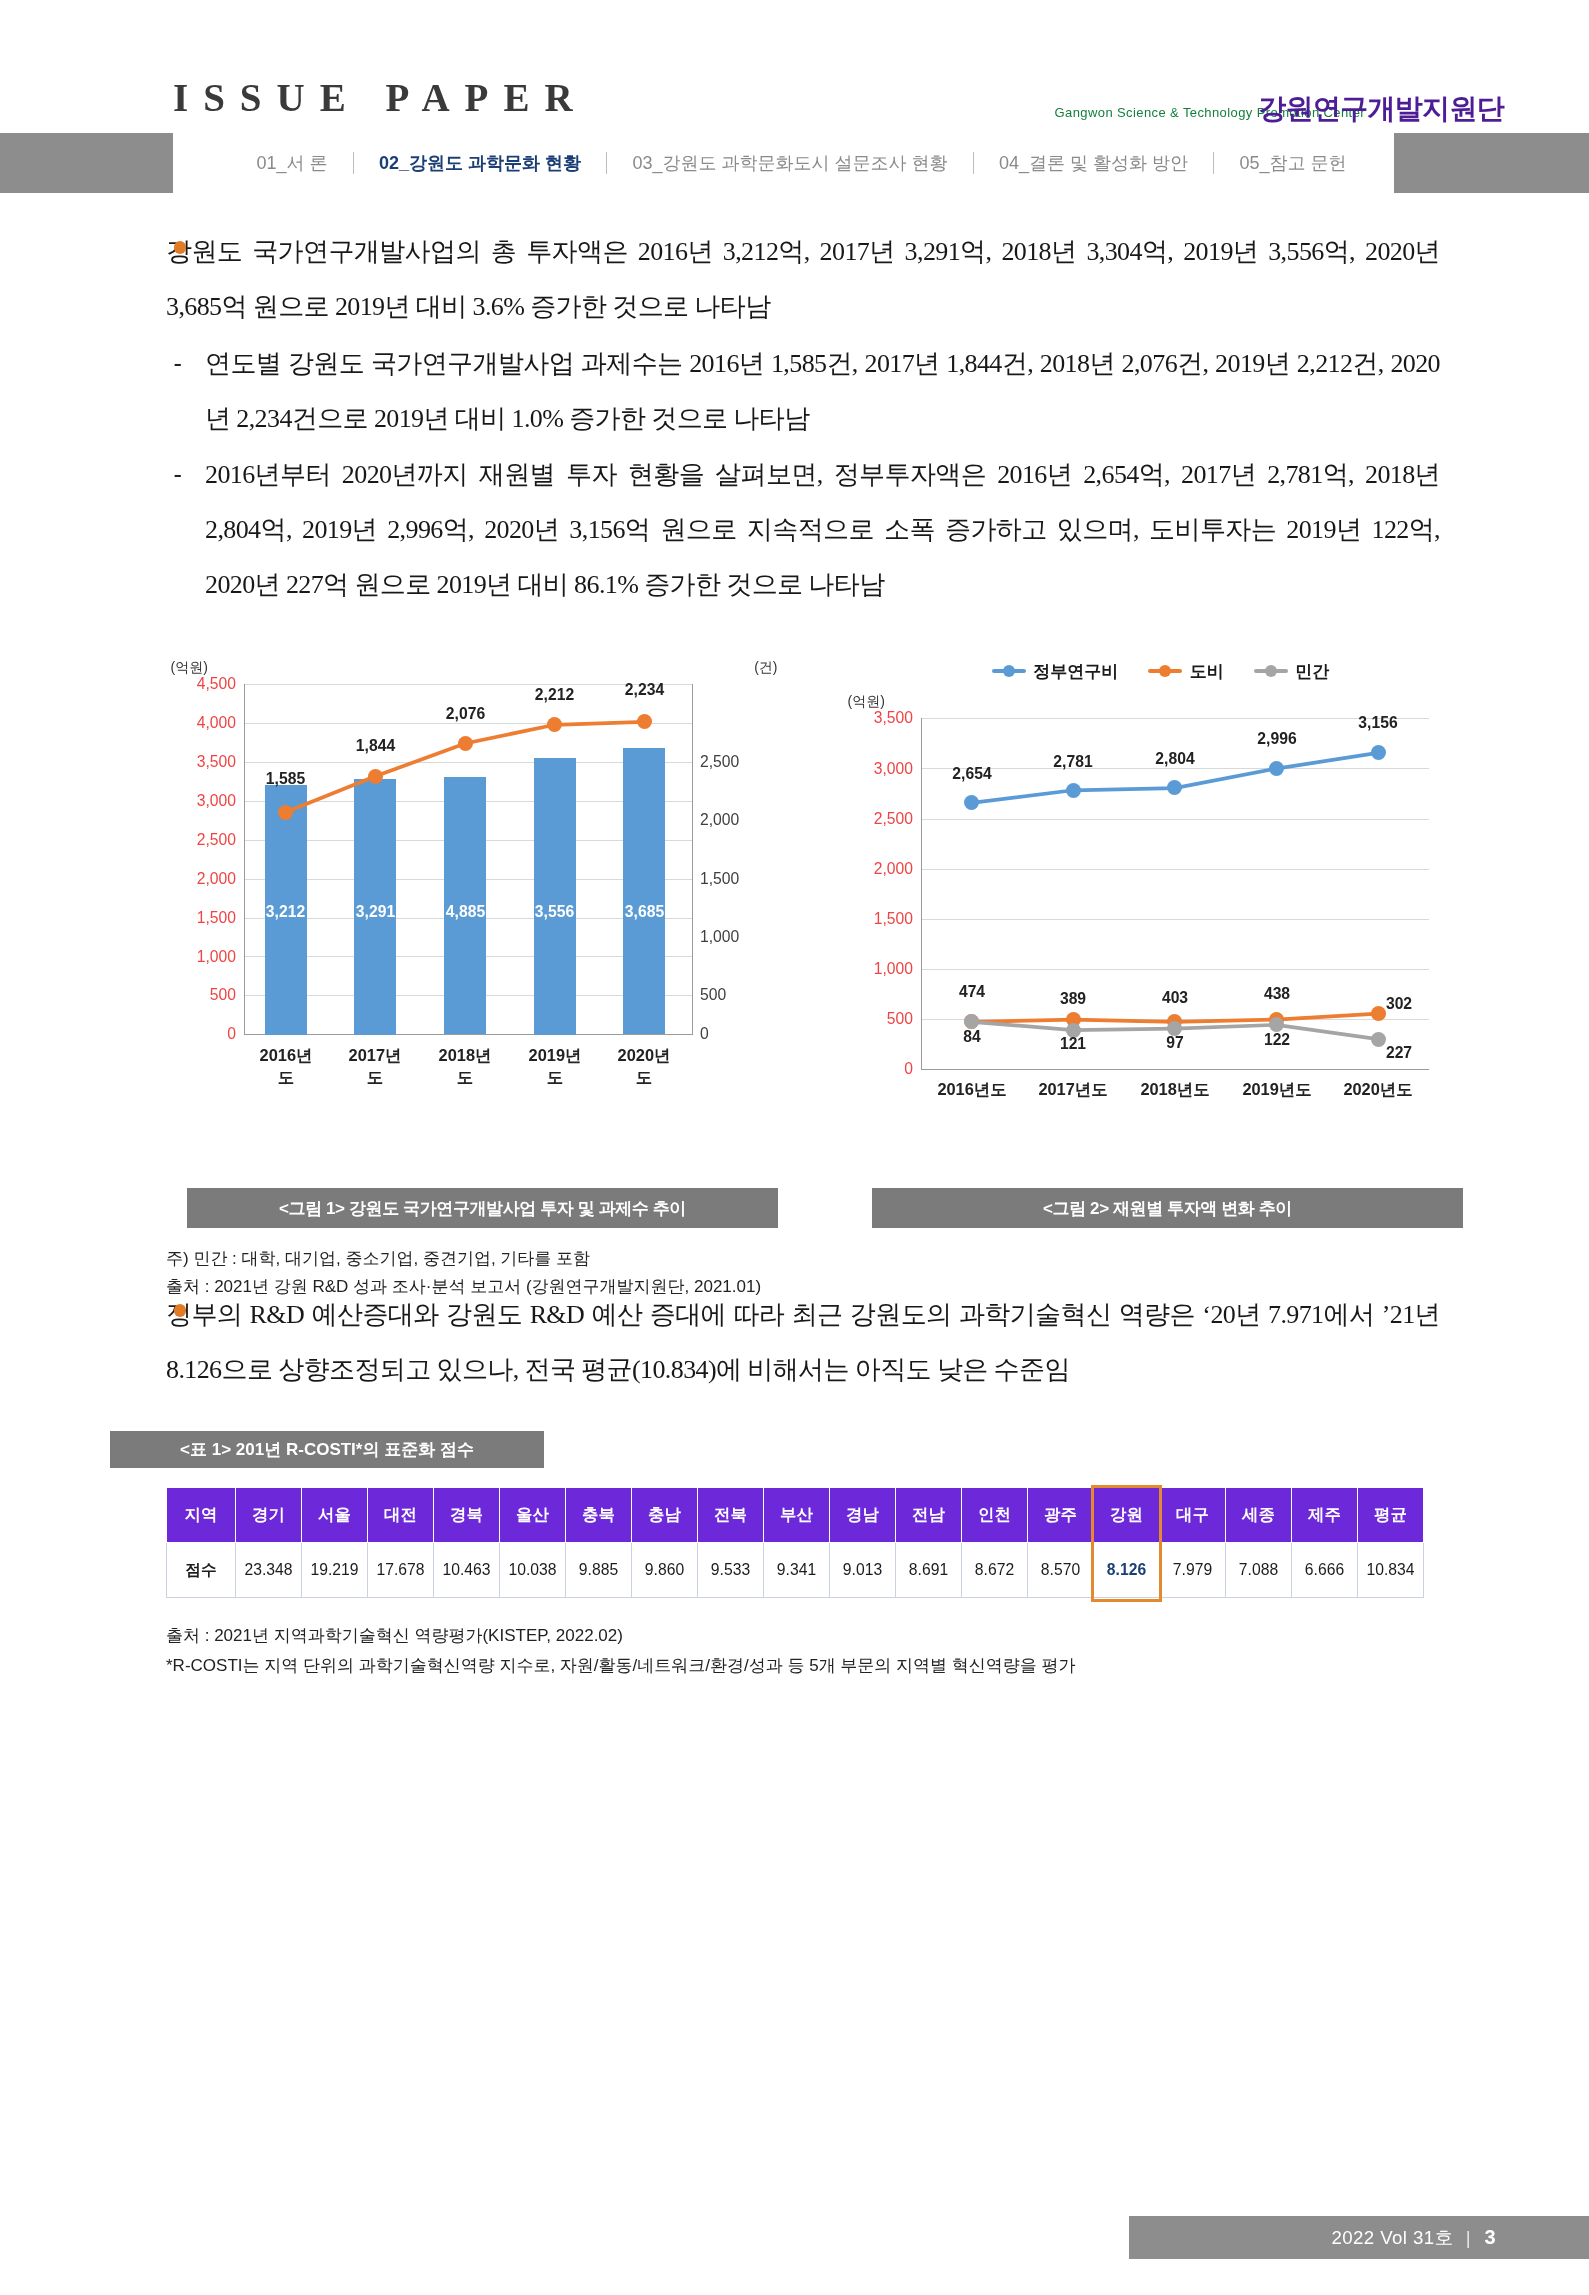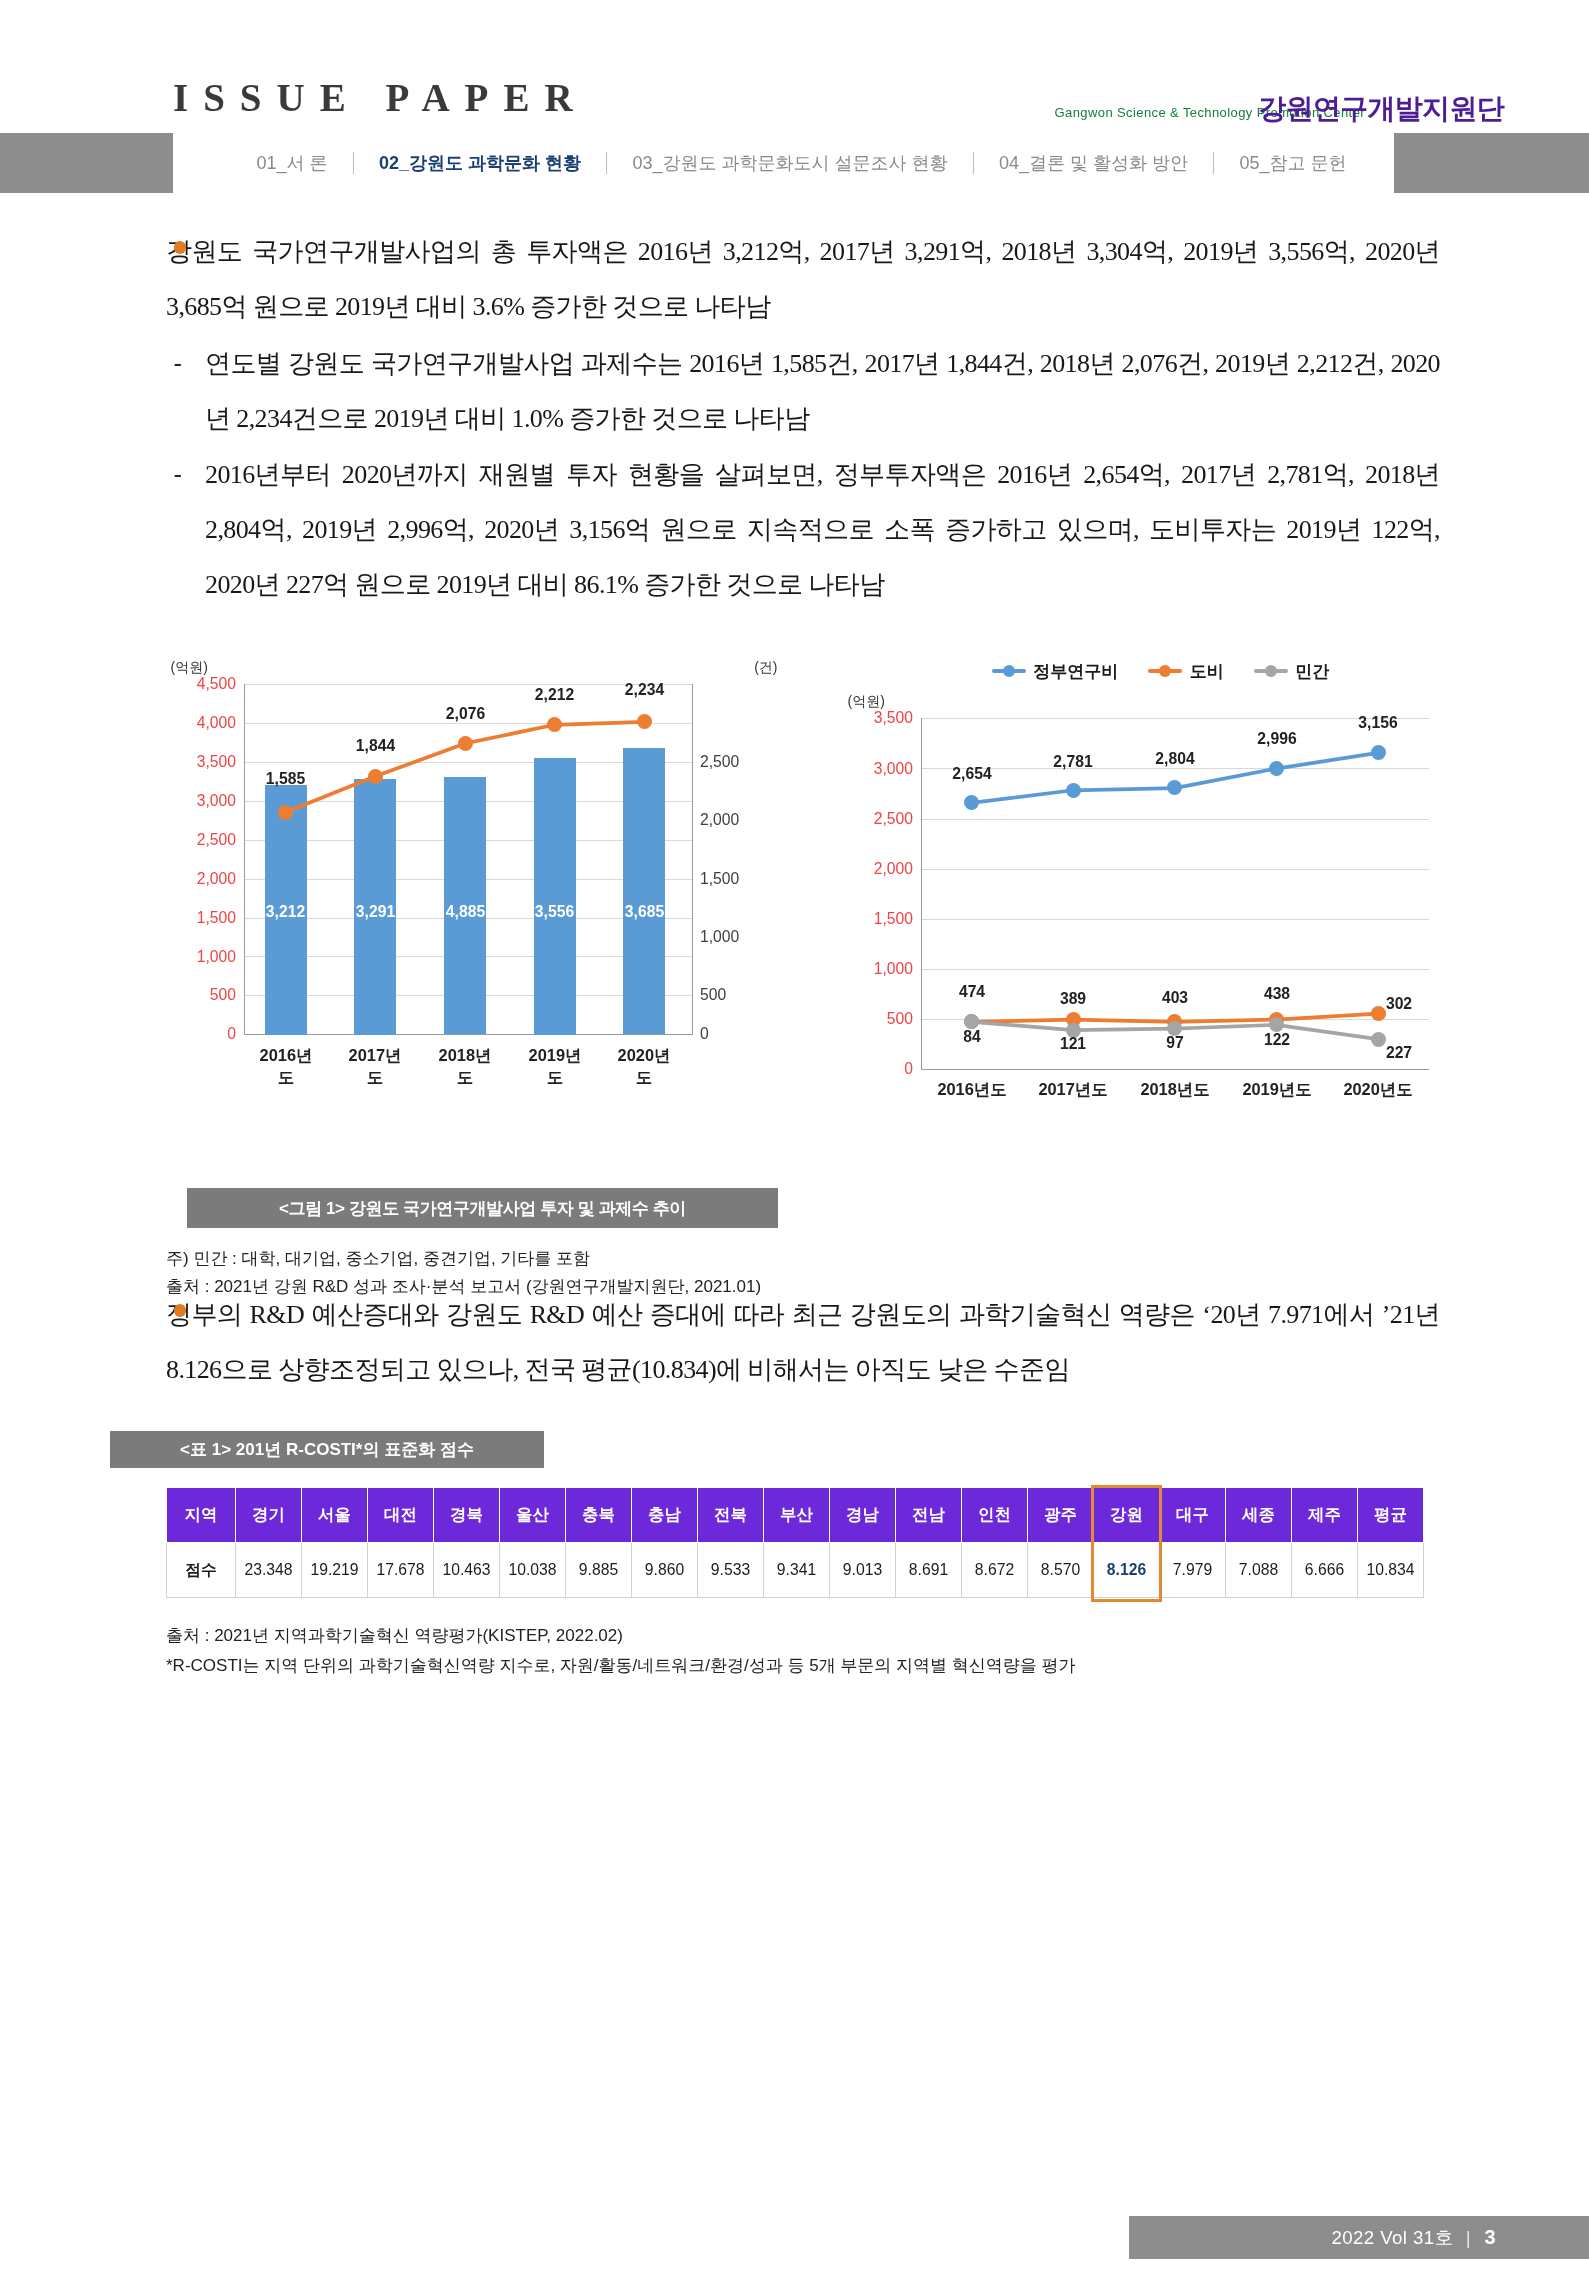--- a/index.html
+++ b/index.html
@@ -545,20 +545,21 @@
 
           <div class="xlab" style="left:93px; top:386px; width:72px;">2016년도</div>
           <div class="xlab" style="left:194px; top:386px; width:72px;">2017년도</div>
           <div class="xlab" style="left:296px; top:386px; width:72px;">2018년도</div>
           <div class="xlab" style="left:398px; top:386px; width:72px;">2019년도</div>
           <div class="xlab" style="left:499px; top:386px; width:72px;">2020년도</div>
         </div>
       </div>
 
       <div class="figcap" id="cap1">&lt;그림 1&gt; 강원도 국가연구개발사업 투자 및 과제수 추이</div>
+      <div class="figcap" id="cap2">&lt;그림 2&gt; 재원별 투자액 변화 추이</div>
 
       <div class="notes">
         <div>주) 민간 : 대학, 대기업, 중소기업, 중견기업, 기타를 포함</div>
         <div>출처 : 2021년 강원 R&amp;D 성과 조사·분석 보고서 (강원연구개발지원단, 2021.01)</div>
       </div>
     </div>
 
     <div class="bullets bullets2">
       <div class="bl">
         <div class="marker dot"></div>

